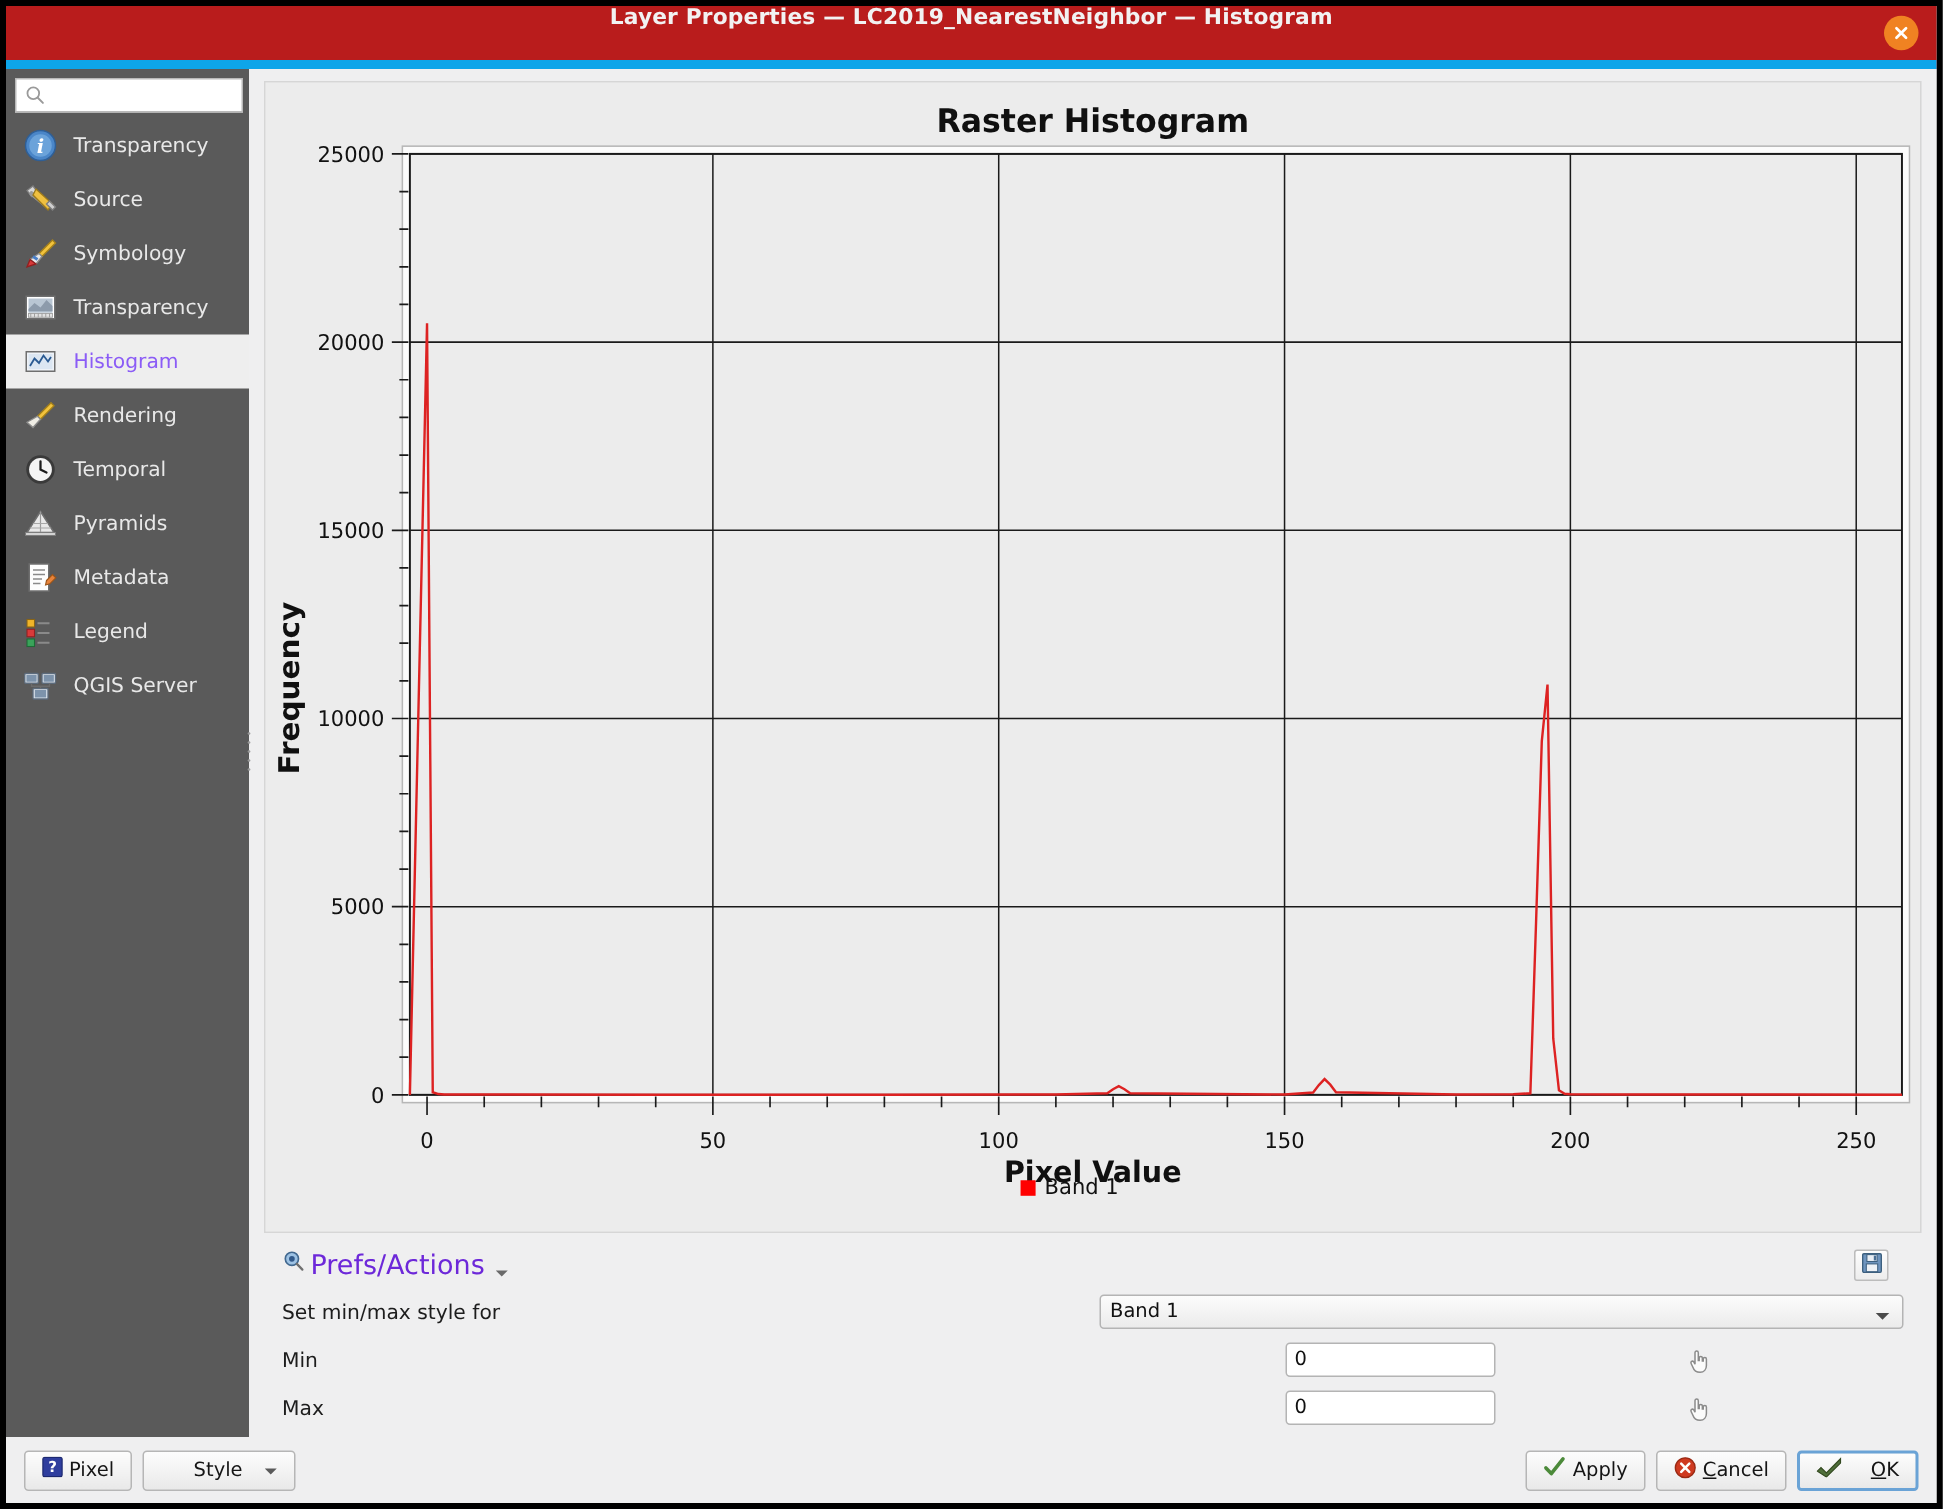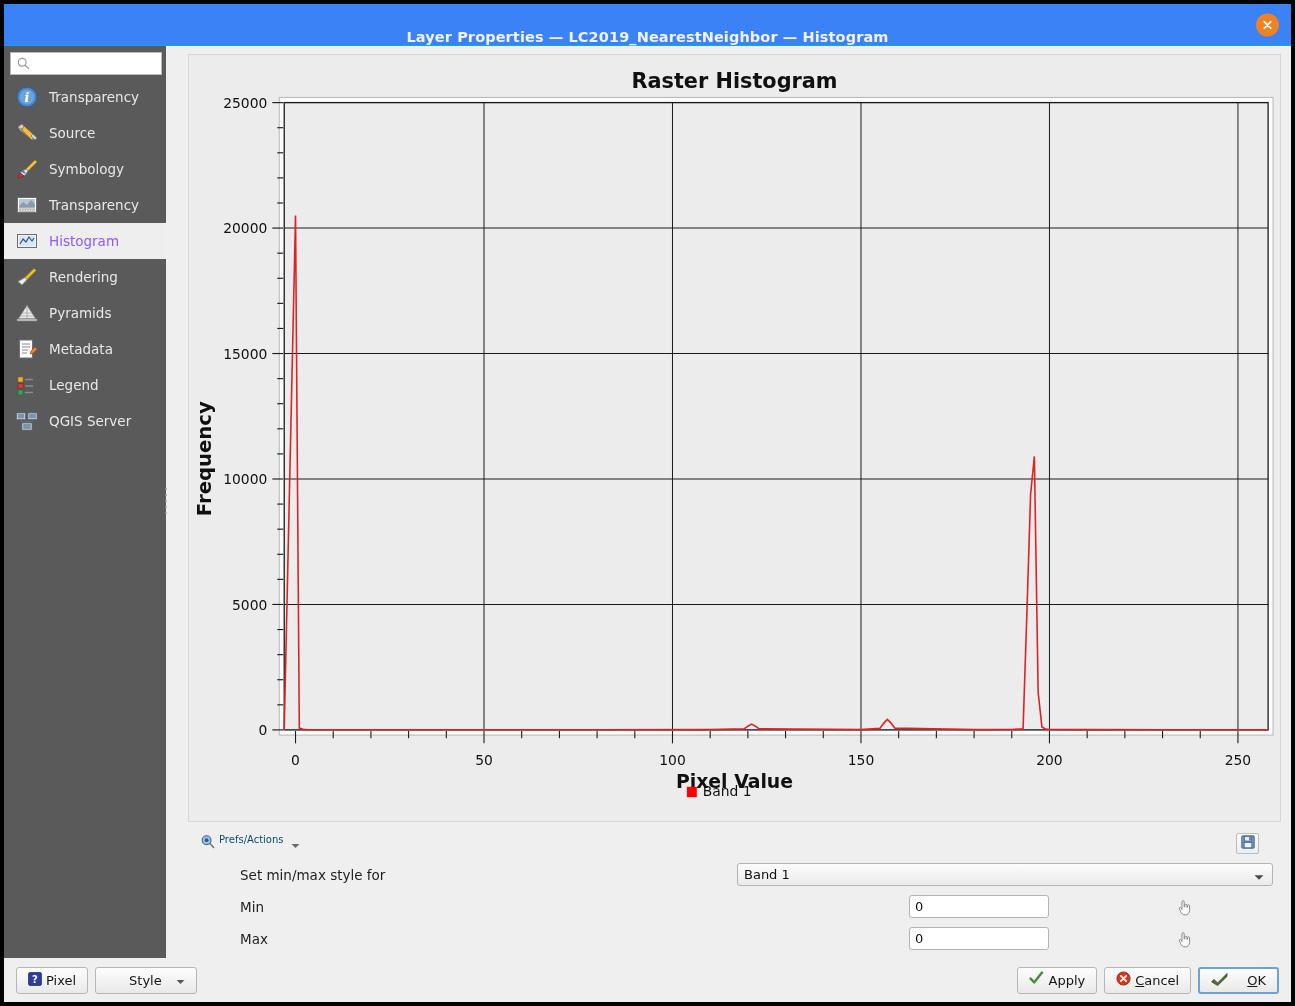--- a/index.html
+++ b/index.html
@@ -11,24 +11,24 @@
   }
   #app {
     position: absolute; left: 4px; top: 4px;
     width: 1287px; height: 998px;
     background: #efeff0;
     display: flex; flex-direction: column;
   }
   
   #titlebar {
     height: 42px; min-height: 42px;
-    background: #3b82f6;
+    background: #b91c1c;
     position: relative;
-    display: flex; align-items: flex-end; justify-content: center;
-    border-bottom: 1px solid #0ea5e9;
+    display: flex; align-items: flex-start; justify-content: center;
+    border-bottom: 6px solid #0ea5e9;
   }
   #titlebar .title {
     color: #f2f2f2; font-size: 14.5px; font-weight: bold;
     letter-spacing: 0.1px;
   }
   #close-btn {
     position: absolute; right: 12px; top: 50%; transform: translateY(-50%);
     width: 23px; height: 23px; border-radius: 50%;
     background: #f08222;
     display: flex; align-items: center; justify-content: center;
@@ -65,50 +65,50 @@
   #sidebar-filler { flex: 1; background: #5a5a5a; }
   #sidebar-grip {
     position: absolute; right: -2px; top: 50%; transform: translateY(-50%);
     width: 4px; height: 34px;
   }
   
   #main {
     flex: 1; min-width: 0;
     background: #efeff0;
     display: flex; flex-direction: column;
-    padding: 8px 10px 0 22px;
+    padding: 8px 10px 0 10px;
   }
   #plot-area {
     background: #ececec;
     border: 1px solid #d6d6d6;
     flex: 1; position: relative; min-height: 0;
   }
   #chart-svg { display: block; width: 100%; height: 100%; }
   
   #controls { padding: 6px 8px 4px 12px; }
   #prefs-row {
     display: flex; align-items: center; justify-content: space-between;
     height: 30px;
   }
   #prefs-actions {
-    display: flex; align-items: flex-start; gap: 3px;
-    font-size: 10px; color: #0c4a6e; cursor: pointer;
+    display: flex; align-items: center; gap: 3px;
+    font-size: 18px; color: #6d28d9; cursor: pointer;
   }
   #save-btn {
     width: 23px; height: 21px;
     border: 1px solid #bcbcbc; border-radius: 2px;
     background: linear-gradient(#fdfdfd, #ededed);
     display: flex; align-items: center; justify-content: center;
     cursor: pointer; margin-right: 14px;
   }
   .field-row {
     display: flex; align-items: center; height: 31px; margin-top: 1px;
   }
   .field-label {
-    width: 545px; font-size: 13.5px; color: #1d1d1d; margin-left: 40px;
+    width: 545px; font-size: 13.5px; color: #1d1d1d;
   }
   select.combo {
     width: 536px; height: 23px;
     font-family: inherit; font-size: 13px; color: #111;
     border: 1px solid #b4b4b4; border-radius: 3px;
     background: linear-gradient(#fcfcfc, #ebebeb);
     padding-left: 6px;
     -webkit-appearance: none; appearance: none;
     cursor: pointer;
   }
@@ -239,20 +239,30 @@
       <div class="nav-item">
         <span class="nav-icon">
           <svg width="24" height="24" viewBox="0 0 24 24">
             <path d="M19 3.5 l2 2 -9 9 -2 -2 z" fill="#f2c33c" stroke="#a5811b" stroke-width="0.9"></path>
             <path d="M10 12.5 l2 2 -5 5.5 -4 -3.5 z" fill="#f0eee6" stroke="#8c8c8c" stroke-width="0.9"></path>
           </svg>
         </span>
         <span>Rendering</span>
       </div>
 
+      <div class="nav-item">
+        <span class="nav-icon">
+          <svg width="24" height="24" viewBox="0 0 24 24">
+            <circle cx="12" cy="12" r="9.5" fill="#3a3a3a"></circle>
+            <circle cx="12" cy="12" r="7.6" fill="#f4f4f4"></circle>
+            <path d="M12 6.5 V12 L16 14" stroke="#1b1b1b" stroke-width="1.5" fill="none" stroke-linecap="round"></path>
+          </svg>
+        </span>
+        <span>Temporal</span>
+      </div>
 
       <div class="nav-item">
         <span class="nav-icon">
           <svg width="24" height="24" viewBox="0 0 24 24">
             <path d="M12 4 L21 18 H3 Z" fill="#e9e9e9" stroke="#6f6f6f" stroke-width="1"></path>
             <path d="M12 4 L12 18" stroke="#9b9b9b" stroke-width="0.8"></path>
             <path d="M7 12 h10 M5 15 h14" stroke="#a8a8a8" stroke-width="0.8"></path>
             <rect x="2" y="18" width="20" height="2" fill="#d6d6d6" stroke="#7d7d7d" stroke-width="0.7"></rect>
           </svg>
         </span>

